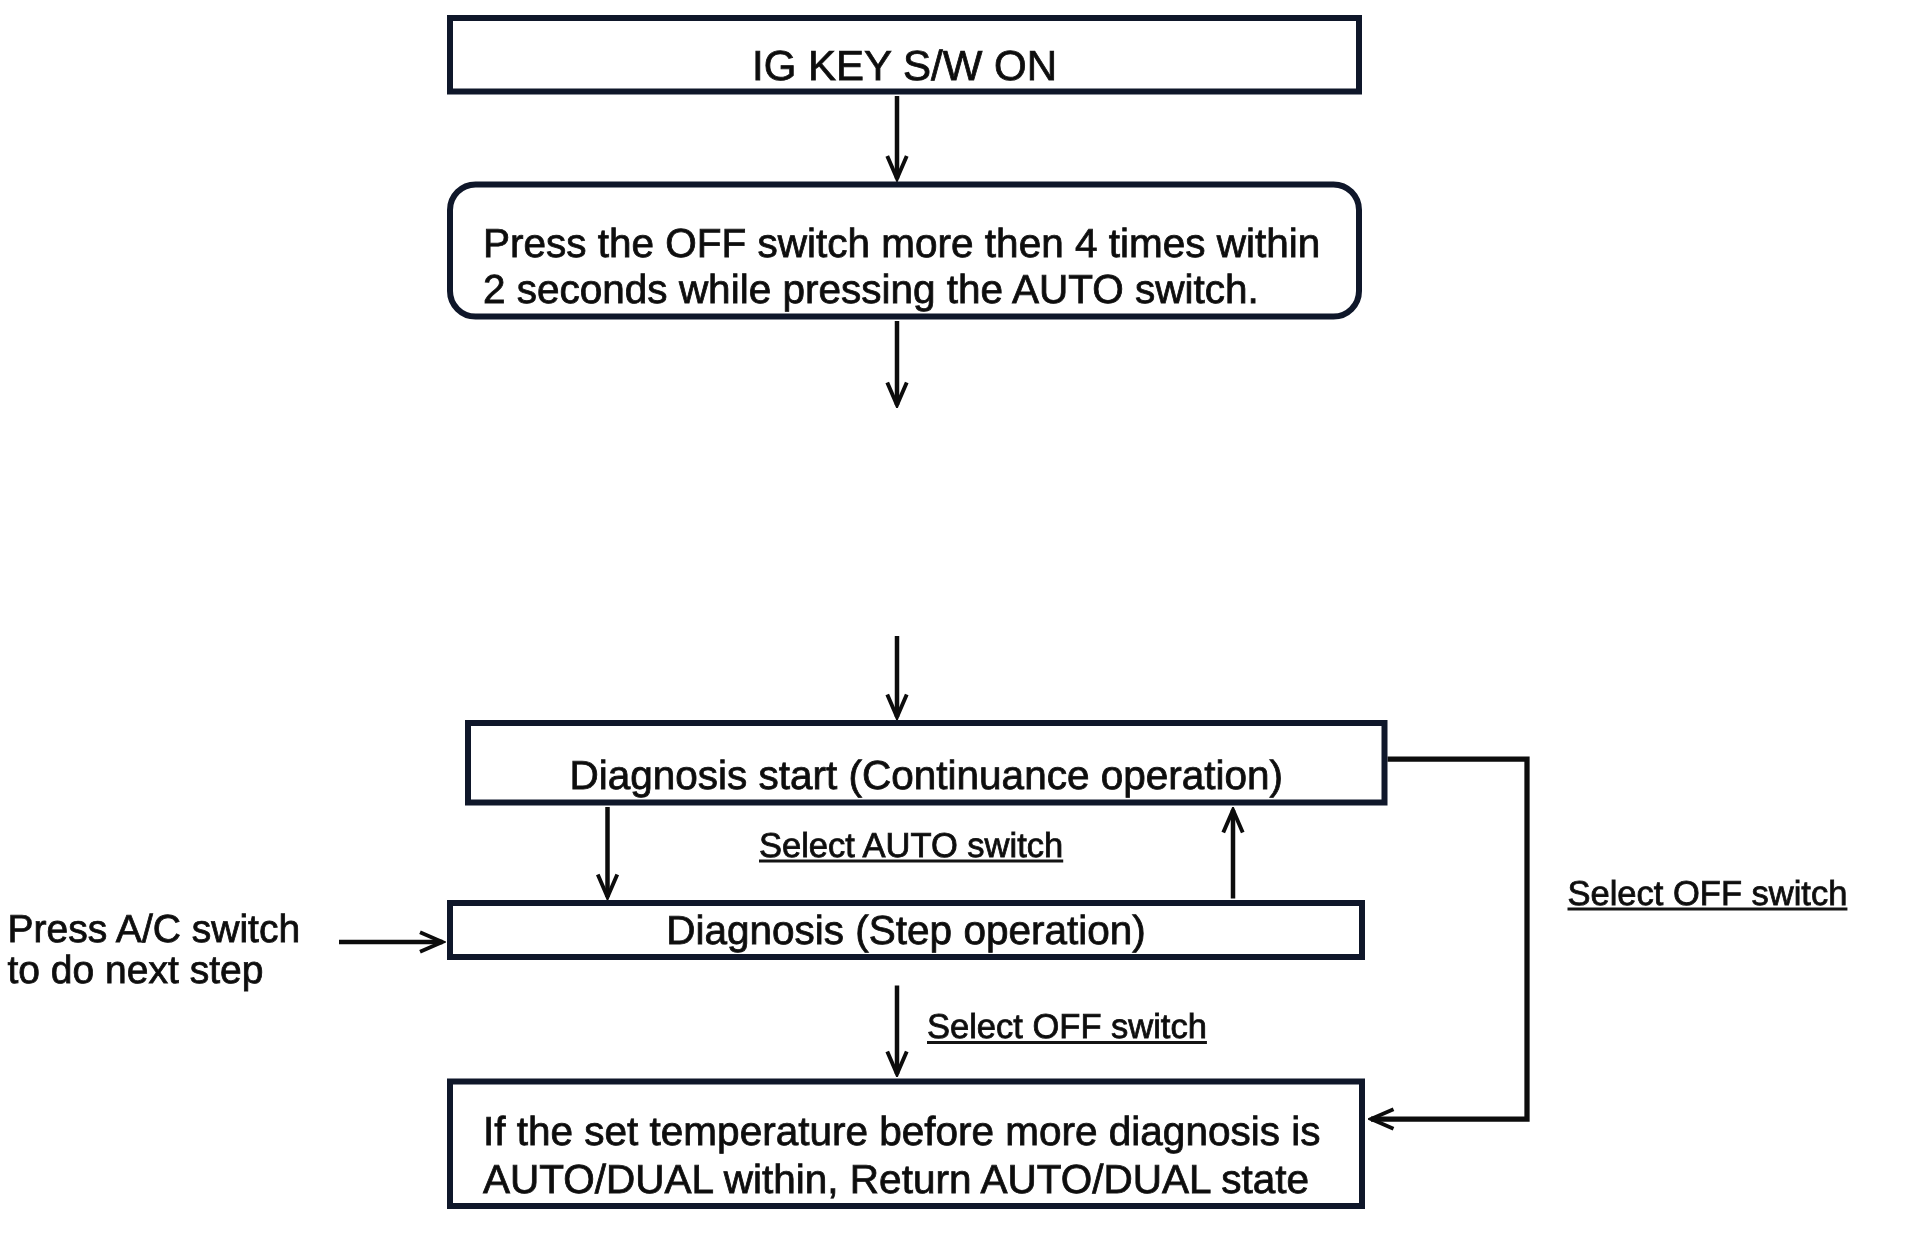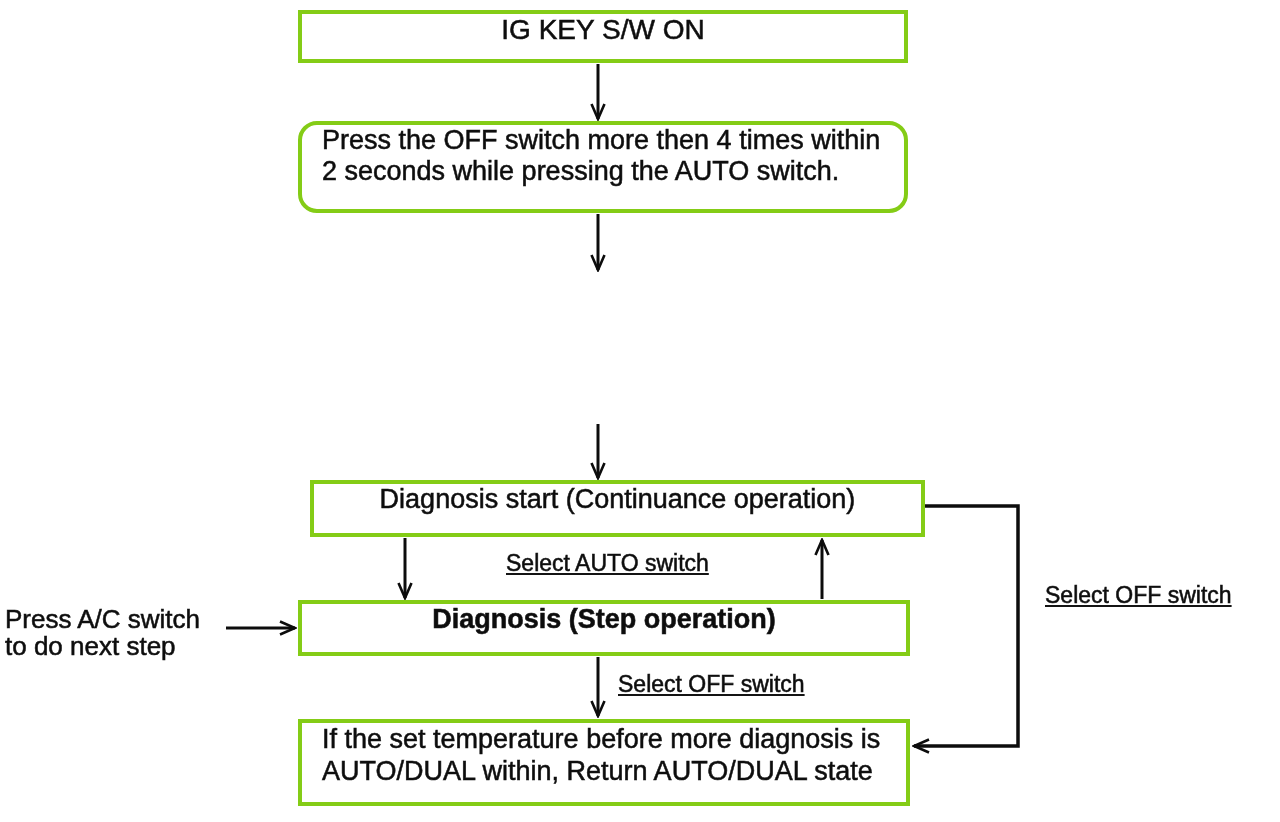--- a/index.html
+++ b/index.html
@@ -17,25 +17,25 @@
     color: #0d0d0d;
   }
   .connectors {
     position: absolute;
     left: 0; top: 0;
     width: 1280px; height: 822px;
   }
   .node {
     position: absolute;
     box-sizing: border-box;
-    border: 4px solid #84cc16;
+    border: 4px solid #0f172a;
     background: #ffffff;
     display: flex;
     flex-direction: column;
-    justify-content: flex-start;
+    justify-content: flex-end;
     font-size: 27px;
     line-height: 31px;
     -webkit-text-stroke: 0.55px #141414;
   }
   .node.center {
     align-items: center;
     text-align: center;
   }
   .node.leftalign {
     align-items: flex-start;
@@ -57,21 +57,21 @@
     position: absolute;
     font-size: 26px;
     line-height: 27px;
     white-space: nowrap;
     -webkit-text-stroke: 0.55px #141414;
   }
   .n0 { left: 298px; top: 10px;  width: 610px; height: 53px; font-size: 28px; }
   .n1 { left: 298px; top: 121px; width: 610px; height: 92px; border-radius: 19px; }
   .n2 { left: 298px; top: 272px; width: 610px; height: 151px; line-height: 32px; }
   .n3 { left: 310px; top: 480px; width: 615px; height: 57px; }
-  .n4 { left: 298px; top: 600px; width: 612px; height: 56px; font-weight: bold; }
+  .n4 { left: 298px; top: 600px; width: 612px; height: 40px; }
   .n5 { left: 298px; top: 719px; width: 612px; height: 87px; line-height: 32px; }
   .lbl-select-auto     { left: 506px;  top: 549px; }
   .lbl-select-off-down { left: 618px;  top: 670px; }
   .lbl-select-off-loop { left: 1045px; top: 581px; }
   .lbl-press-ac        { left: 5px;    top: 606px; }
 </style>
 </head>
 <body>
 
 <div class="canvas">

